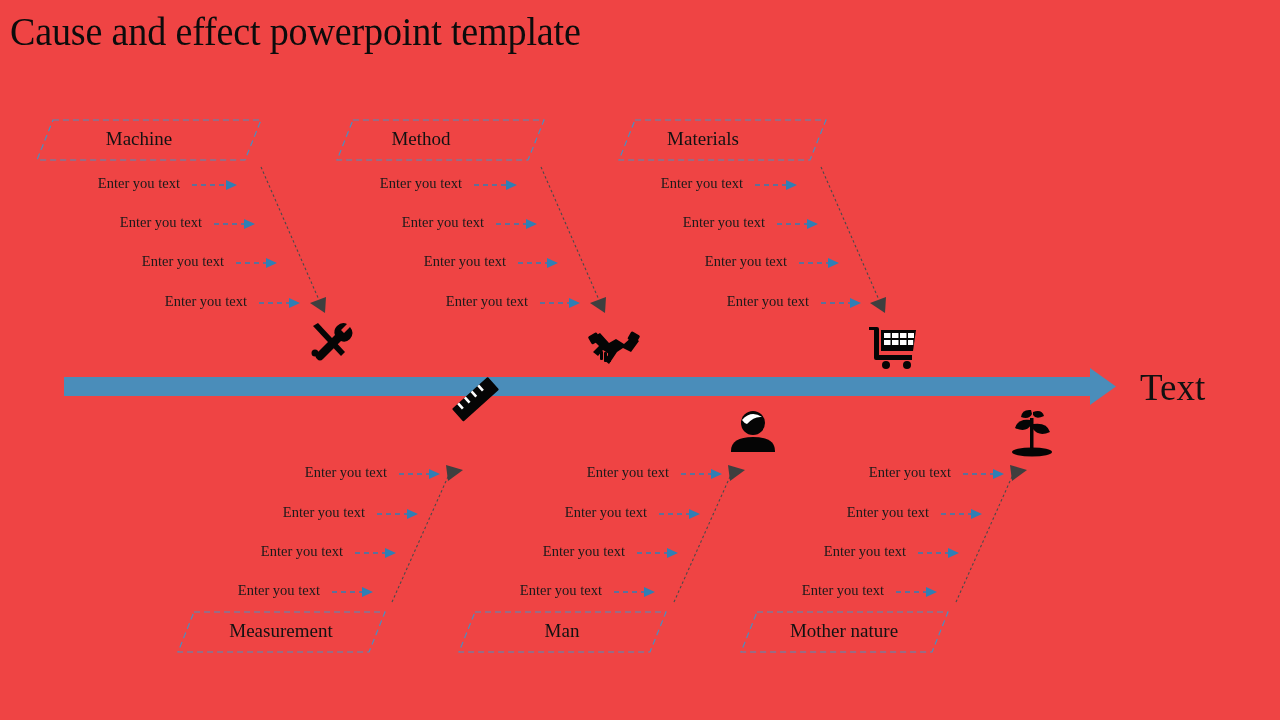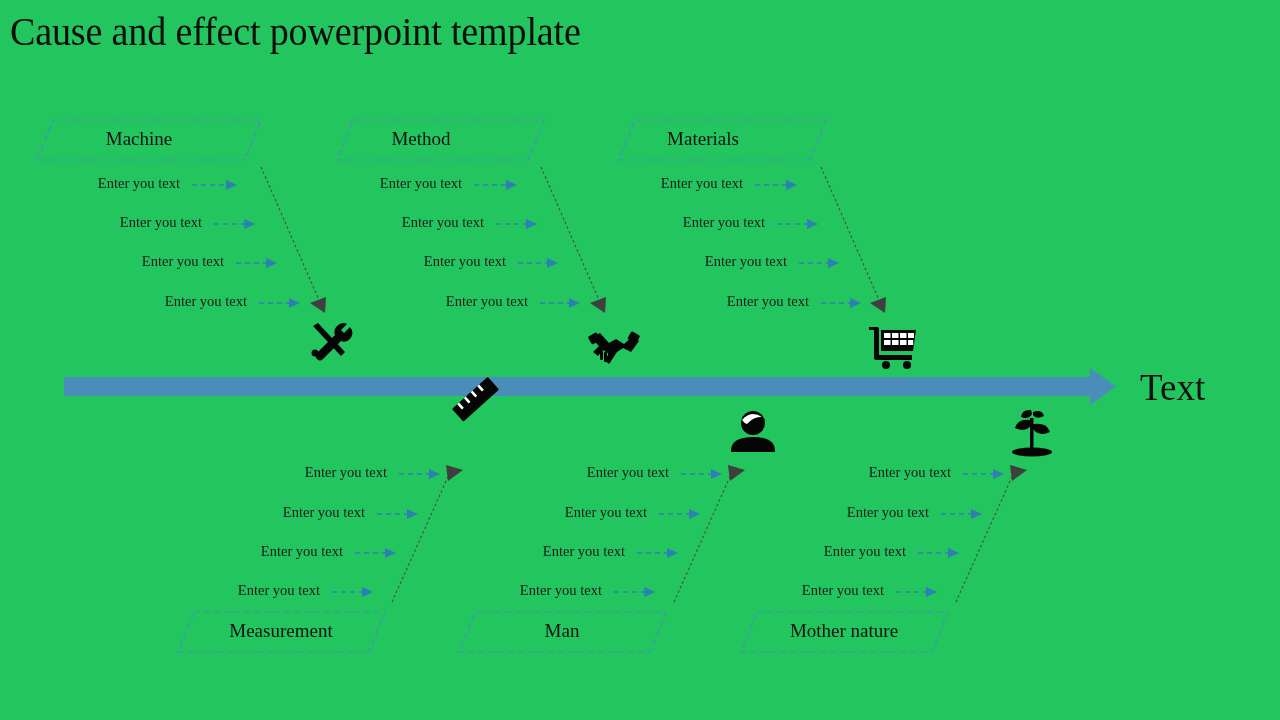--- a/index.html
+++ b/index.html
@@ -13,21 +13,21 @@
     height: 720px;
     overflow: hidden;
     font-family: "Liberation Serif", "DejaVu Serif", serif;
     color: #111111;
     position: relative;
   }
   #slide {
     position: relative;
     width: 1280px;
     height: 720px;
-    background: #22c55e;
+    background: #ef4444;
   }
   #page-title {
     position: absolute;
     left: 10px;
     top: 8px;
     font-family: "Liberation Serif", "DejaVu Serif", serif;
     font-size: 41px;
     line-height: 46px;
     letter-spacing: -0.2px;
     color: #0c0c0c;

